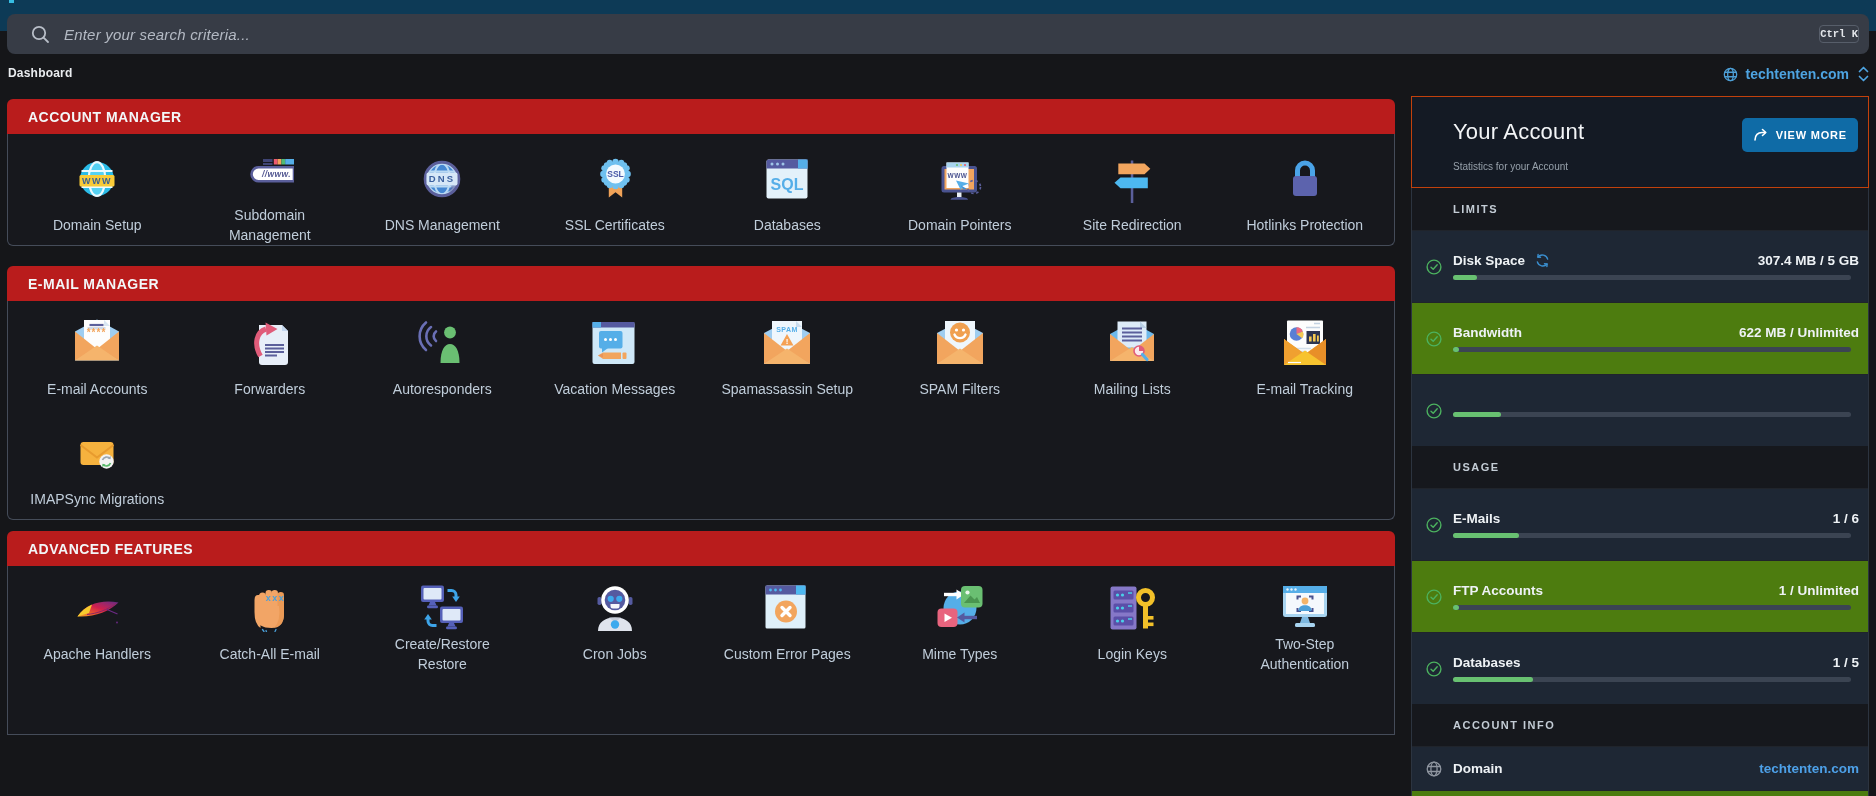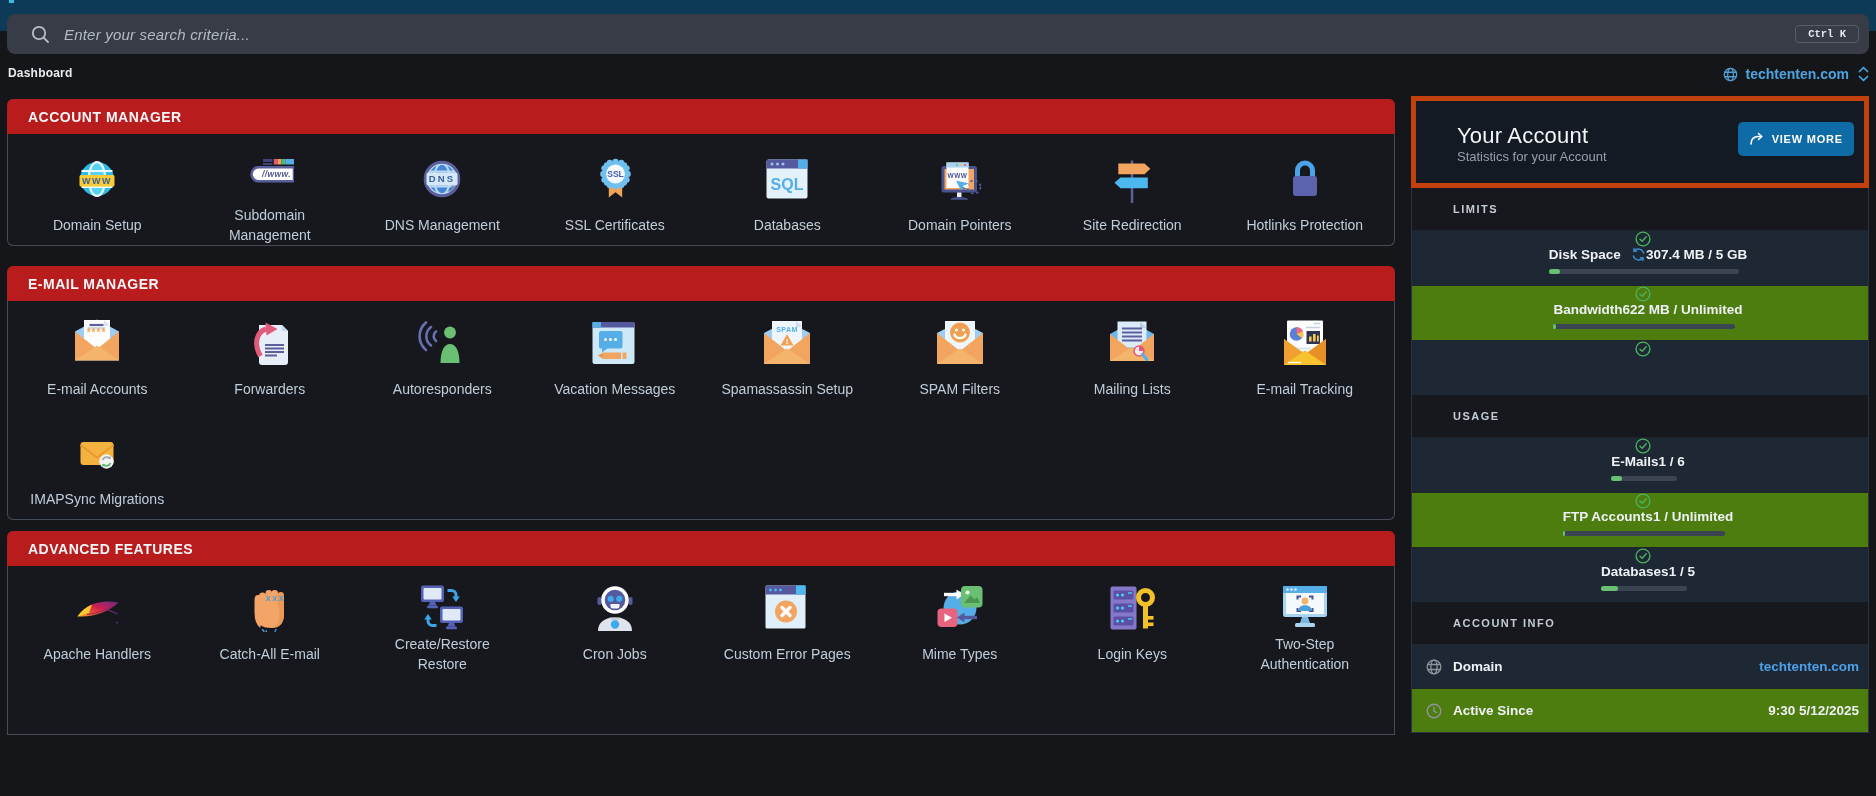--- a/index.html
+++ b/index.html
@@ -2,49 +2,49 @@
 <html><head>
 <meta charset="utf-8">
 <style>
   * { margin:0; padding:0; box-sizing:border-box; }
   html,body { width:1876px; height:796px; overflow:hidden; background:#151619; font-family:"Liberation Sans", sans-serif; }
   .topbar { position:absolute; left:0; top:0; width:1876px; height:31px; background:#0d3a56; }
   .topdot { position:absolute; left:9px; top:0; width:5px; height:3px; background:#37bde2; }
   .searchbar { position:absolute; left:7px; top:14px; width:1862px; height:40px; background:#373c46; border-radius:8px; display:flex; align-items:center; }
   .searchbar .mag { margin-left:23px; }
   .searchbar .ph { margin-left:13px; font-size:15px; color:#b4bac4; letter-spacing:.2px;font-style:italic; }
-  .kbd { position:absolute; right:10px; top:11px; height:18px; line-height:16px; border:1px solid #575e6a; border-radius:4px; padding:0 12px; font-family:"Liberation Mono", monospace; font-size:10.5px; font-weight:700; color:#e3e6ea; }
+  .kbd { position:absolute; right:10px; top:11px; height:18px; line-height:16px; border:1px solid #575e6a; border-radius:4px; padding:0 0; font-family:"Liberation Mono", monospace; font-size:10.5px; font-weight:700; color:#e3e6ea; }
   .crumb { position:absolute; left:8px; top:66px; font-size:12px; font-weight:700; color:#e9ecef; letter-spacing:.2px; }
   .domsel { position:absolute; right:7px; top:66px; display:flex; align-items:center; }
   .domsel .dname { margin-left:8px; font-size:14px; font-weight:700; color:#4da3e0; }
   .domsel .chev { margin-left:9px; }
 
   .content { position:absolute; left:7px; top:99px; width:1388px; }
   .shead { height:35px; background:#b91c1c; border-radius:6px 6px 0 0; display:flex; align-items:center; padding-left:21px; color:#f3f6f8; font-size:14px; font-weight:700; letter-spacing:.5px; }
   .sbody { border:1px solid #454c59; border-top:none; border-radius:0 0 6px 6px; background:#17181d; display:grid; grid-template-columns:repeat(8,1fr); row-gap:20px; }
   .sec1 .sbody { padding:21px 3px 0; }
   .sec2 { margin-top:20px; }
   .sec2 .sbody { padding:18px 3px 0; }
   .sec3 { margin-top:11px; }
   .sec3 .sbody { padding:18px 3px 60px; border-radius:0; }
   .cell { display:flex; flex-direction:column; align-items:center; }
   .cell svg { width:48px; height:48px; margin-bottom:2px; }
   .lbl { min-height:40px; display:flex; flex-direction:column; align-items:center; justify-content:center; font-size:14px; line-height:20px; color:#c0cdda; text-align:center; }
 
   .side { position:absolute; left:1411px; top:96px; width:458px; }
-  .acct-head { height:92px; border:5px solid #c2410c; background:#141a24; padding:22px 10px 0 41px; position:relative; }
+  .acct-head { height:92px; border:1px solid #c2410c; background:#141a24; padding:22px 10px 0 41px; position:relative; }
   .t1 { font-size:22px; font-weight:500; color:#f3f5f7; letter-spacing:.2px; }
-  .t2 { font-size:13px; color:#96a0aa; margin-top:0; }
+  .t2 { font-size:10px; color:#96a0aa; margin-top:16px; }
   .vm { position:absolute; right:10px; top:21px; height:26px; background:#0f6ba6; border:none; border-radius:5px; color:#fff; font-family:"Liberation Sans",sans-serif; font-size:11px; font-weight:700; letter-spacing:.8px; display:flex; align-items:center; padding:17px 11px; }
   .vm svg { margin-right:8px; }
   .rows { border:1px solid #2c3440; border-top:none; background:#4d7c0f; }
   .rhead { height:42px; display:flex; align-items:center; padding-left:41px; font-size:11px; font-weight:700; letter-spacing:1.5px; color:#c3ccd5; background:#16181d; }
   .row { display:flex; align-items:center; padding:0 9px 0 14px; border-top:1px solid #20242b; }
   .row.lt { background:#1e2734; }
-  .prow { height:55px;flex-direction:column; }
+  .prow { height:72px; }
   .irow { height:44px; }
   .ric { width:16px; height:16px; flex:none; }
   .pc { flex:1; margin-left:11px; }
   .ptop { display:flex; align-items:center; }
   .pl { font-size:13.5px; font-weight:700; color:#eef2f5; }
   .pv { margin-left:auto; font-size:13.5px; font-weight:700; color:#eef2f5; }
   .pv.blue { color:#4da0e8; font-weight:700; }
   .pbar { height:5px; border-radius:3px; background:#3b4452; margin-top:7px; margin-right:8px; }
   .pbar i { display:block; height:100%; border-radius:3px; background:#68c171; }
   .rfr { margin-left:10px; }

